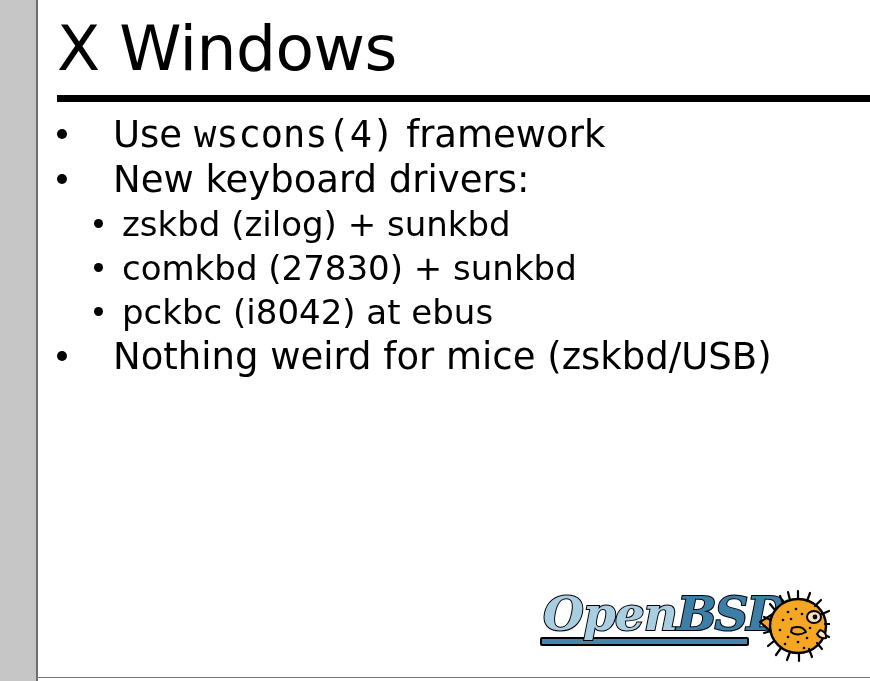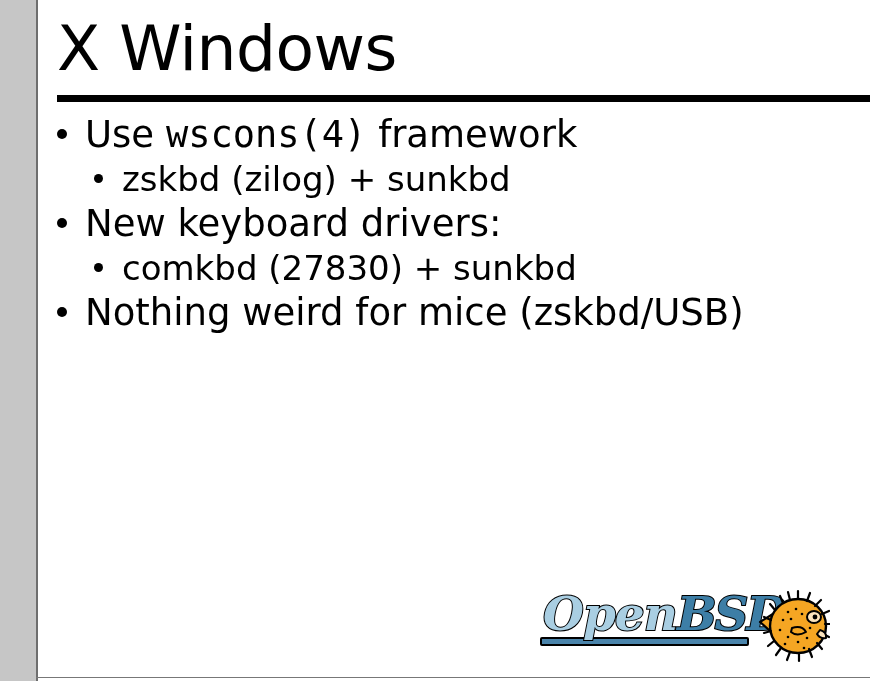--- a/index.html
+++ b/index.html
@@ -92,21 +92,21 @@
     width: 832px;
   }
 
   .bullet-row {
     position: relative;
     display: block;
     white-space: nowrap;
   }
 
   .bullet-row.level-1 {
-    padding-left: 47px;
+    padding-left: 75px;
     height: 45px;
   }
   .bullet-row.level-2 {
     padding-left: 84px;
     height: 44px;
   }
 
   .dot {
     position: absolute;
     border-radius: 50%;
@@ -206,35 +206,39 @@
     <div class="title">X Windows</div>
     <div class="title-rule"></div>
 
     <div class="bullets">
 
       <div class="bullet-row level-1">
         <span class="dot"></span>
         <span class="btext">Use </span><span class="btext mono">wscons(4)</span><span class="btext"> framework</span>
       </div>
 
+      <div class="bullet-row level-1">
+        <span class="dot"></span>
+        <span class="btext">New keyboard drivers:</span>
+      </div>
+
       <div class="bullet-row level-2">
         <span class="dot"></span>
         <span class="btext">zskbd (zilog) + sunkbd</span>
       </div>
 
-      <div class="bullet-row level-1">
-        <span class="dot"></span>
-        <span class="btext">New keyboard drivers:</span>
-      </div>
-
       <div class="bullet-row level-2">
         <span class="dot"></span>
         <span class="btext">comkbd (27830) + sunkbd</span>
       </div>
 
+      <div class="bullet-row level-2">
+        <span class="dot"></span>
+        <span class="btext">pckbc (i8042) at ebus</span>
+      </div>
 
       <div class="bullet-row level-1">
         <span class="dot"></span>
         <span class="btext">Nothing weird for mice (zskbd/USB)</span>
       </div>
 
     </div>
 
     <div class="logo">
 

